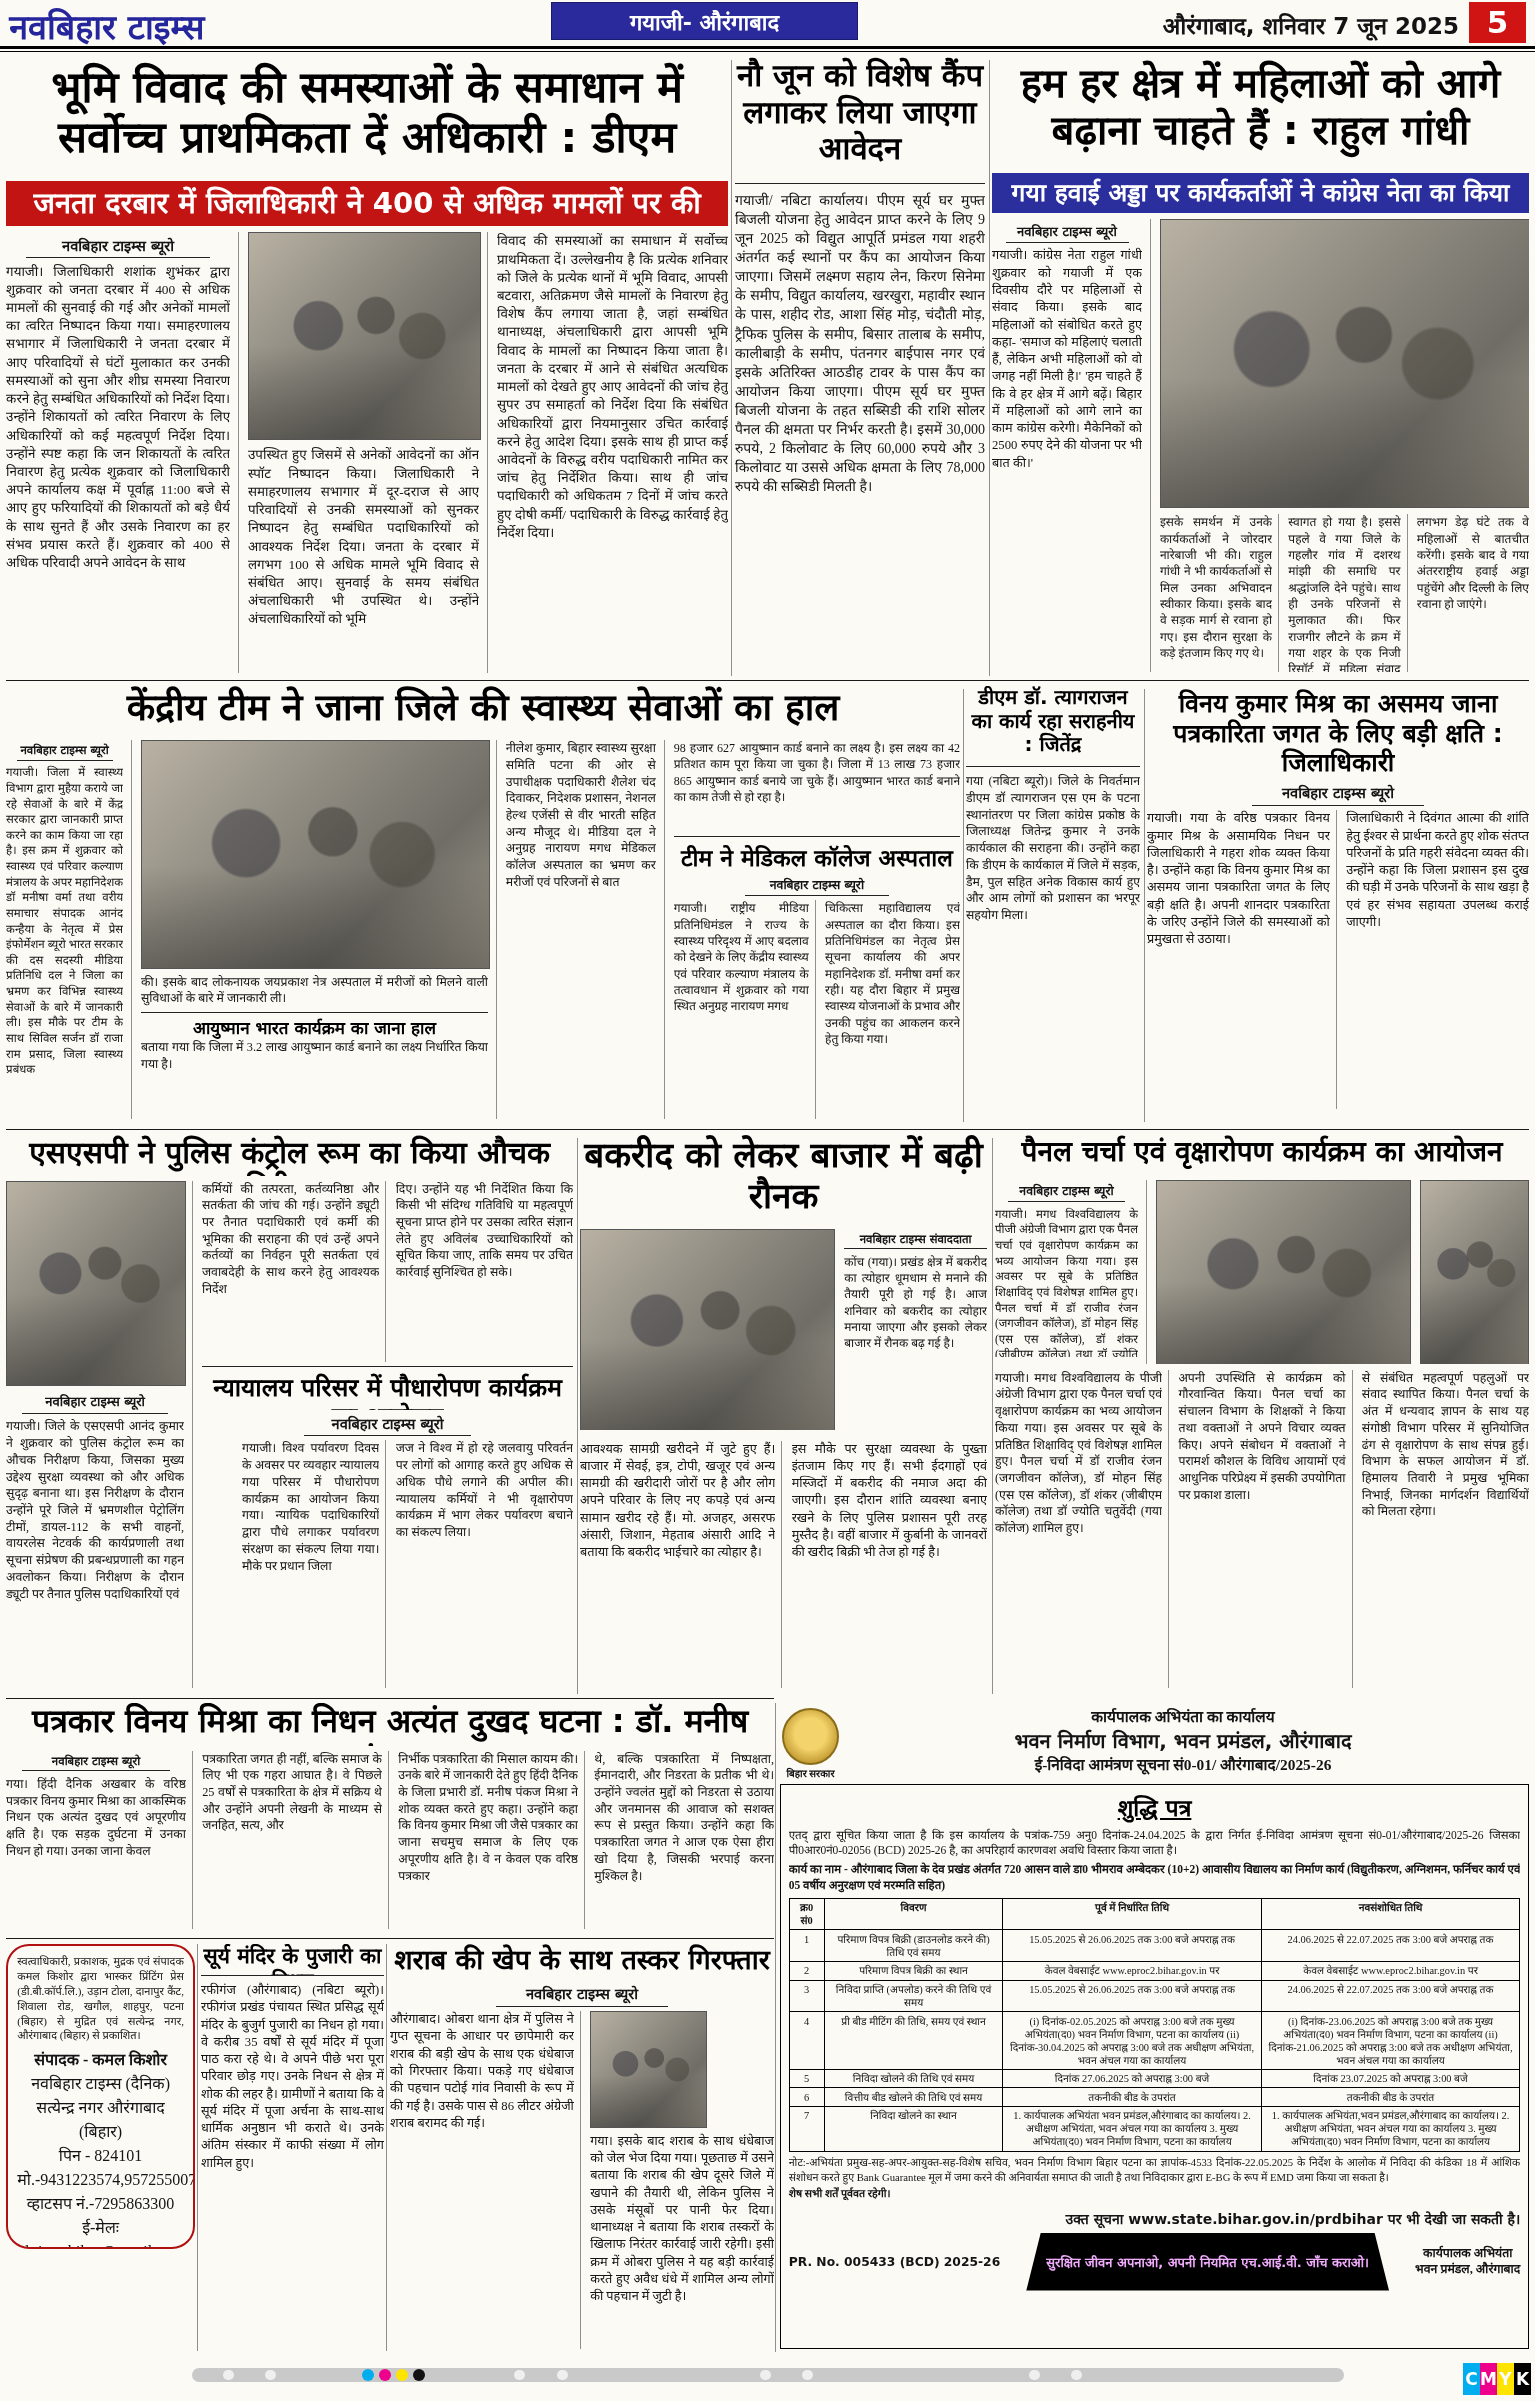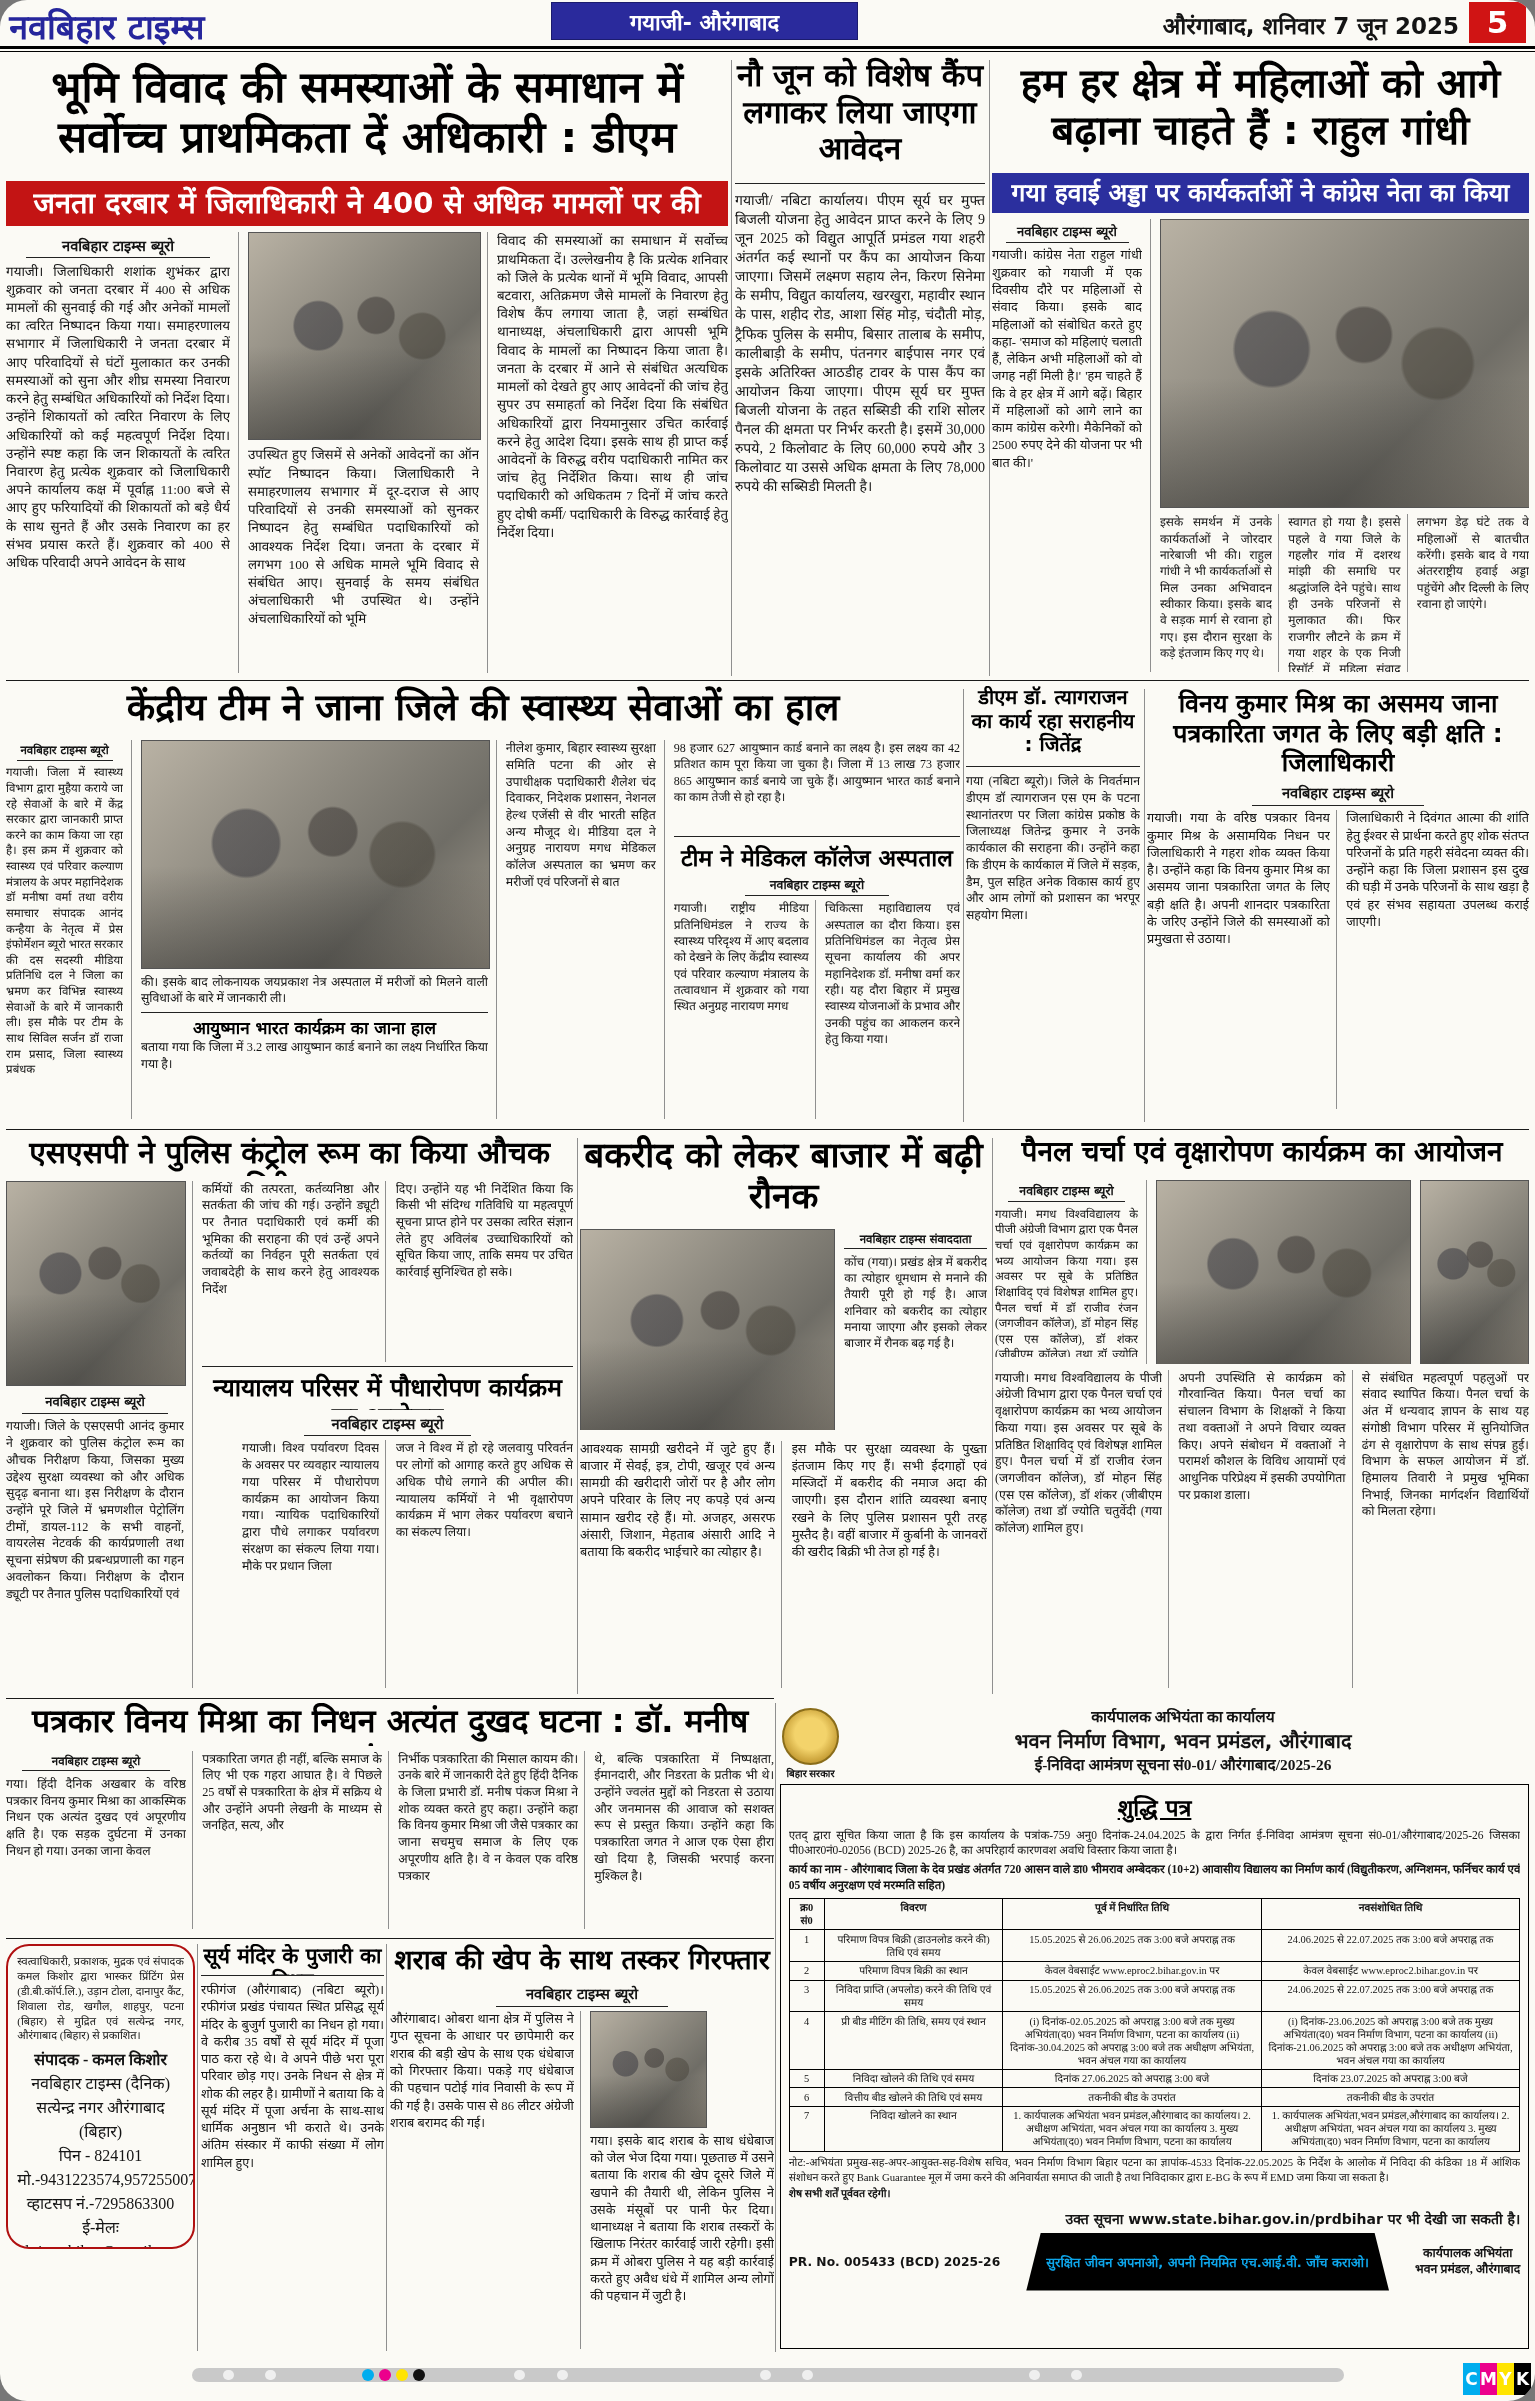--- a/index.html
+++ b/index.html
@@ -1,17 +1,17 @@
 <!DOCTYPE html>
 <html style="font-size:12.3px"><head>
 <meta charset="utf-8">
 <style>
   html,body{margin:0;padding:0;background:#777;}
   .page{position:relative;width:1535px;height:2401px;background:#fbfaf5;color:#141414;
-        font-family:"Liberation Serif",serif;overflow:hidden;border-radius:27px;}
+        font-family:"Liberation Serif",serif;overflow:hidden;}
   .abs{position:absolute;box-sizing:border-box;}
   .hl{font-family:"DejaVu Sans",sans-serif;font-weight:bold;text-align:center;line-height:1.18;color:#000;overflow:hidden;}
   .strip{font-family:"DejaVu Sans",sans-serif;font-weight:bold;text-align:center;color:#fff;overflow:hidden;}
   .byline{font-family:"DejaVu Sans",sans-serif;font-weight:bold;text-align:center;font-size:14.6px;
           border-bottom:1.5px solid #222;padding:0.8px 0 2.3px;margin:1.5px auto 4.6px;width:82%;}
   .bt{font-size:13.4px;line-height:1.36;text-align:justify;overflow:hidden;}
   .cols{display:flex;gap:9.2px;overflow:hidden;}
   .col{flex:1;min-width:0;overflow:hidden;}
   .vr{border-right:0.8px solid #8f8f8f;}
   .photo{background:linear-gradient(135deg,#b9b2a4 0%,#8e8a80 40%,#6f6d66 70%,#a39c8e 100%);
@@ -20,21 +20,21 @@
          background:radial-gradient(circle at 30% 45%,rgba(40,40,50,.45) 0 12%,transparent 13%),
                     radial-gradient(circle at 55% 40%,rgba(35,30,30,.4) 0 10%,transparent 11%),
                     radial-gradient(circle at 75% 50%,rgba(60,55,45,.4) 0 11%,transparent 12%),
                     linear-gradient(0deg,rgba(25,25,25,.35),transparent 45%);}
   .rule-h{border-top:1.5px solid #1a1a1a;}
   .rule-v{border-left:0.8px solid #8f8f8f;}
   .tbl{width:100%;border-collapse:collapse;font-size:10.4px;line-height:1.25;}
   .tbl td,.tbl th{border:1.2px solid #000;padding:2.3px 3.1px;vertical-align:top;text-align:center;}
   .tbl th{font-weight:bold;}
   .small-hl{font-family:"DejaVu Sans",sans-serif;font-weight:bold;text-align:center;color:#000;overflow:hidden;}
-  .ribbon{background:#000;color:#0ea5e9;font-family:"DejaVu Sans",sans-serif;font-weight:bold;
+  .ribbon{background:#000;color:#f0abfc;font-family:"DejaVu Sans",sans-serif;font-weight:bold;
           text-align:center;clip-path:polygon(4% 0,96% 0,100% 100%,0 100%);padding:20px 20px;}
 </style>
 </head>
 <body>
 
 <div class="page">
 
   <div class="abs" style="left:0;top:0;width:1535px;height:46px;">
     <div class="abs" style="left:9.2px;top:3.1px;font-family:'DejaVu Sans',sans-serif;font-weight:bold;font-size:34px;color:#26269c;">नवबिहार टाइम्स</div>
     <div class="abs" style="left:551px;top:2.3px;width:307px;height:38px;background:#2a2a9c;border:1.5px solid #1b1b6e;display:flex;align-items:center;justify-content:center;">

